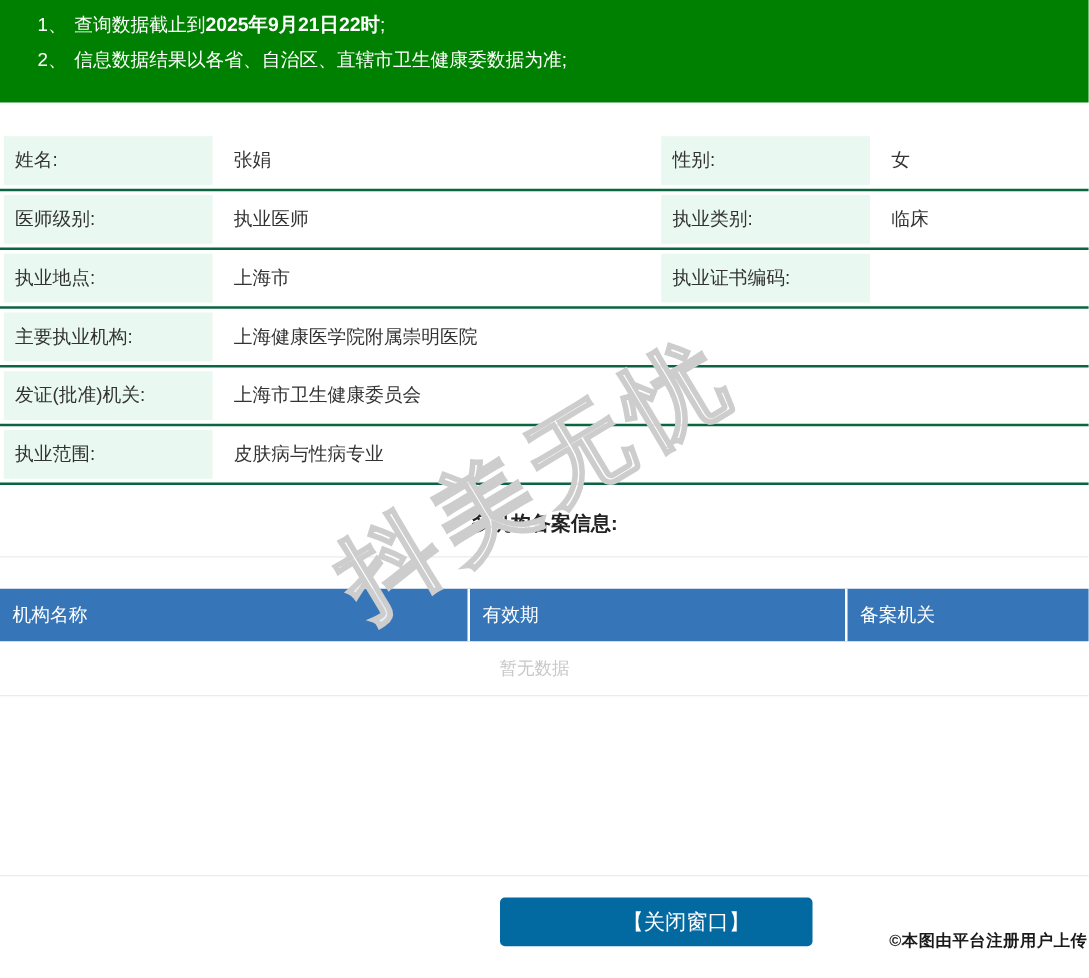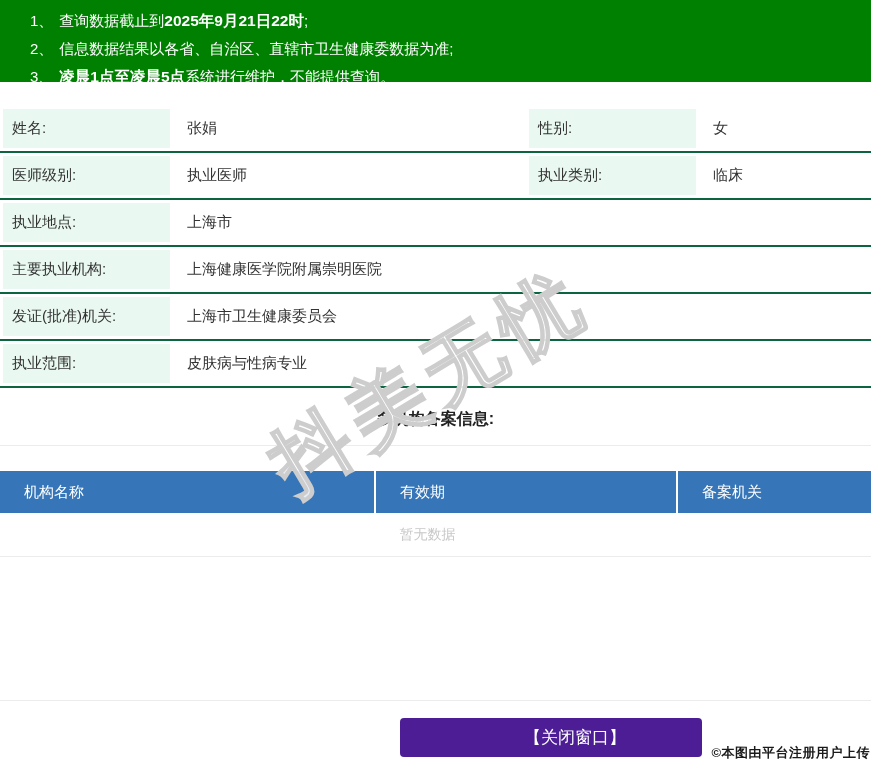--- a/index.html
+++ b/index.html
@@ -66,42 +66,42 @@
 
   .org-table-header {
     display: flex;
     height: 42px;
     margin-top: 25px;
     background: #3676b8;
     color: #ffffff;
     font-size: 15px;
     align-items: stretch;
   }
-  .org-col { display: flex; align-items: center; padding-left: 24px; }
+  .org-col { display: flex; align-items: center; padding-left: 10px; }
   .org-col.c1 { width: 374px; flex: none; }
   .org-col.c2 { width: 302px; flex: none; border-left: 2px solid #ffffff; }
   .org-col.c3 { flex: 1; border-left: 2px solid #ffffff; }
 
   .empty-row {
     text-align: center;
     color: #c8c8c8;
     font-size: 14px;
     padding: 13px 16px 12px 0;
     border-bottom: 1px solid #ececec;
   }
 
   
   .footer-spacer { height: 143px; }
   .footer-area { padding-top: 17px; }
   .close-btn {
     display: block;
     margin-left: 400px;
-    width: 302px;
+    width: 250px;
     height: 39px;
-    background: #4c1d95;
+    background: #0369a1;
     color: #ffffff;
     font-size: 17px;
     font-family: "Liberation Sans", "DejaVu Sans", sans-serif;
     border: none;
     border-radius: 4px;
     cursor: pointer;
     padding-left: 48px;
   }
   .credit {
     position: absolute;
@@ -126,23 +126,20 @@
 </head>
 <body>
 
 <div class="notice">
   <div class="notice-line">
     <span class="num">1、</span><span>查询数据截止到</span><b>2025年9月21日22时</b><span>;</span>
   </div>
   <div class="notice-line">
     <span class="num">2、</span><span>信息数据结果以各省、自治区、直辖市卫生健康委数据为准;</span><b></b><span></span>
   </div>
-  <div class="notice-line">
-    <span class="num">3、</span><span></span><b>凌晨1点至凌晨5点</b><span>系统进行维护，不能提供查询。</span>
-  </div>
 </div>
 
 <div class="info-table">
 
   <div class="info-row">
     <div class="cell-label">姓名:</div>
     <div class="cell-value fixed">张娟</div>
     <div class="cell-label">性别:</div>
     <div class="cell-value grow">女</div>
   </div>
@@ -150,20 +147,21 @@
   <div class="info-row">
     <div class="cell-label">医师级别:</div>
     <div class="cell-value fixed">执业医师</div>
     <div class="cell-label">执业类别:</div>
     <div class="cell-value grow">临床</div>
   </div>
 
   <div class="info-row">
     <div class="cell-label">执业地点:</div>
     <div class="cell-value fixed">上海市</div>
+    <div class="cell-label">执业证书编码:</div>
   </div>
 
   <div class="info-row">
     <div class="cell-label">主要执业机构:</div>
     <div class="cell-value grow">上海健康医学院附属崇明医院</div>
   </div>
 
   <div class="info-row">
     <div class="cell-label">发证(批准)机关:</div>
     <div class="cell-value grow">上海市卫生健康委员会</div>

